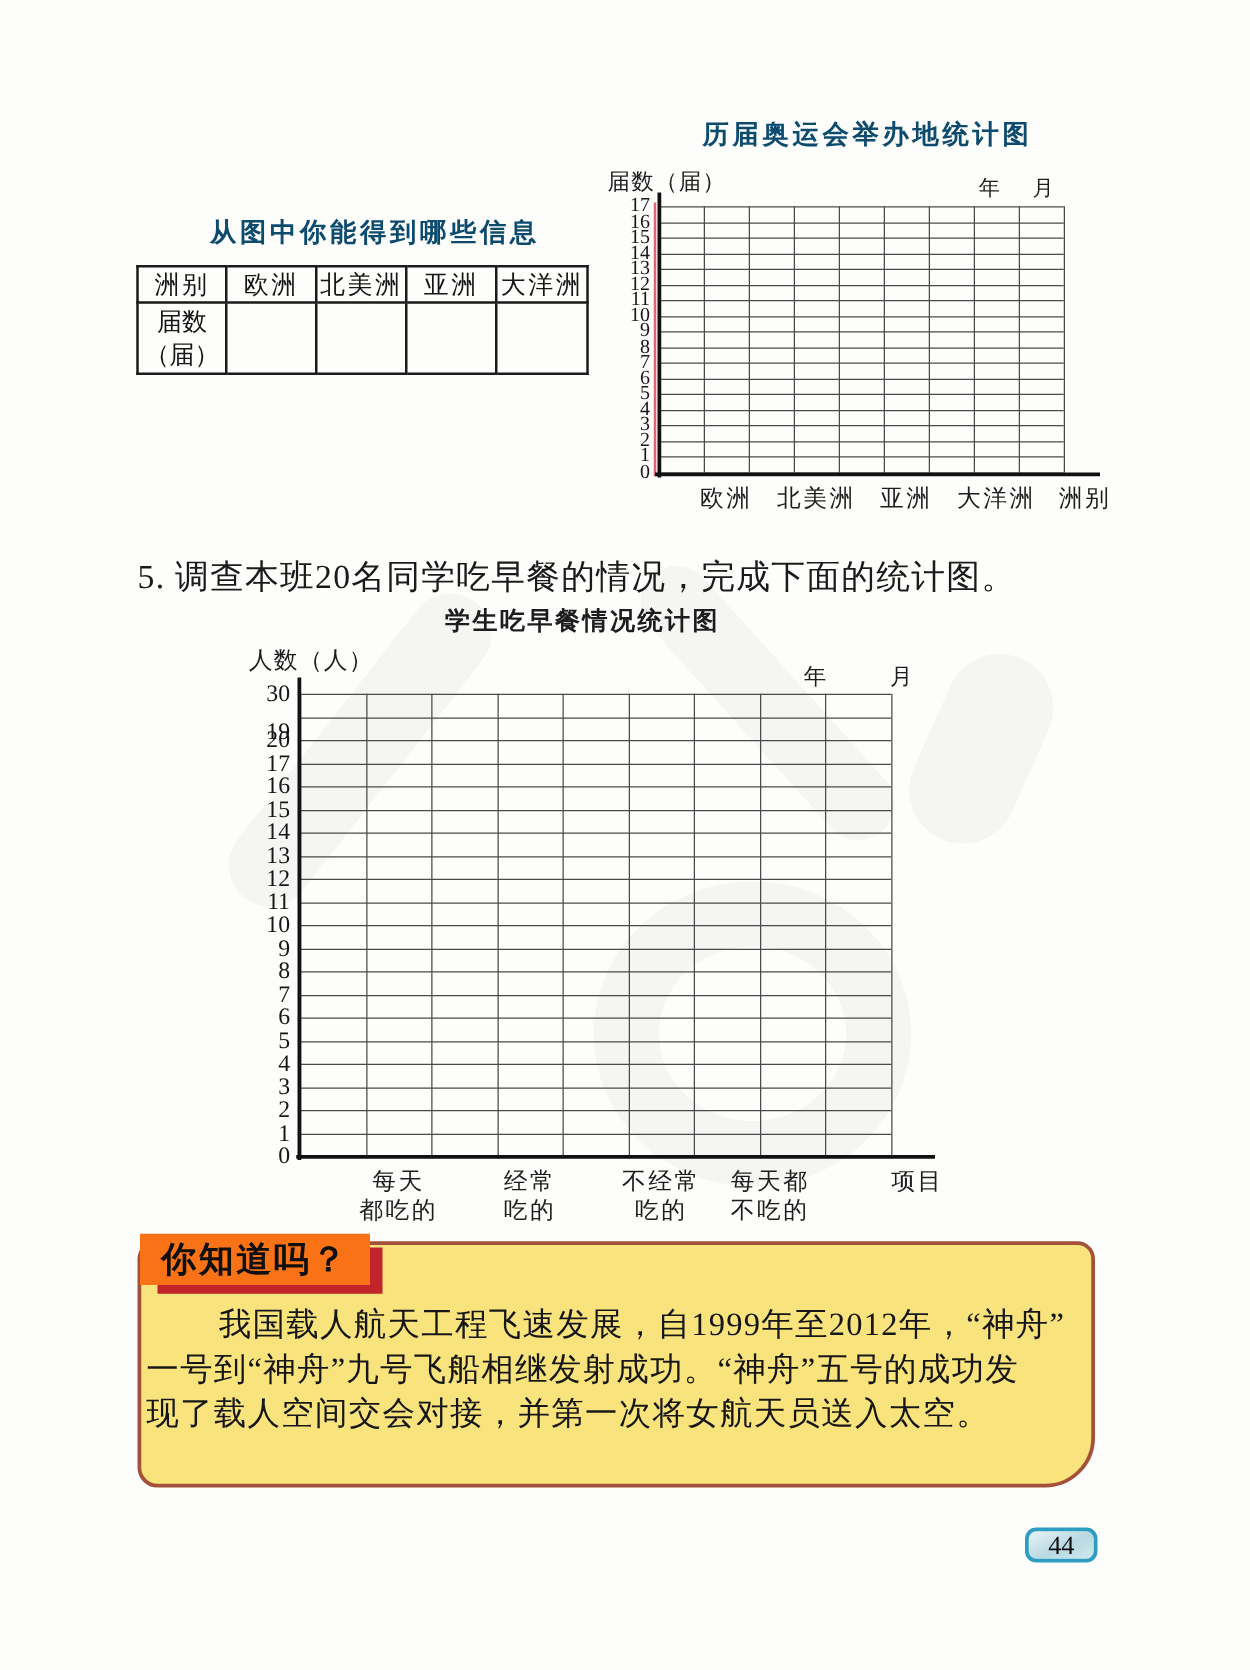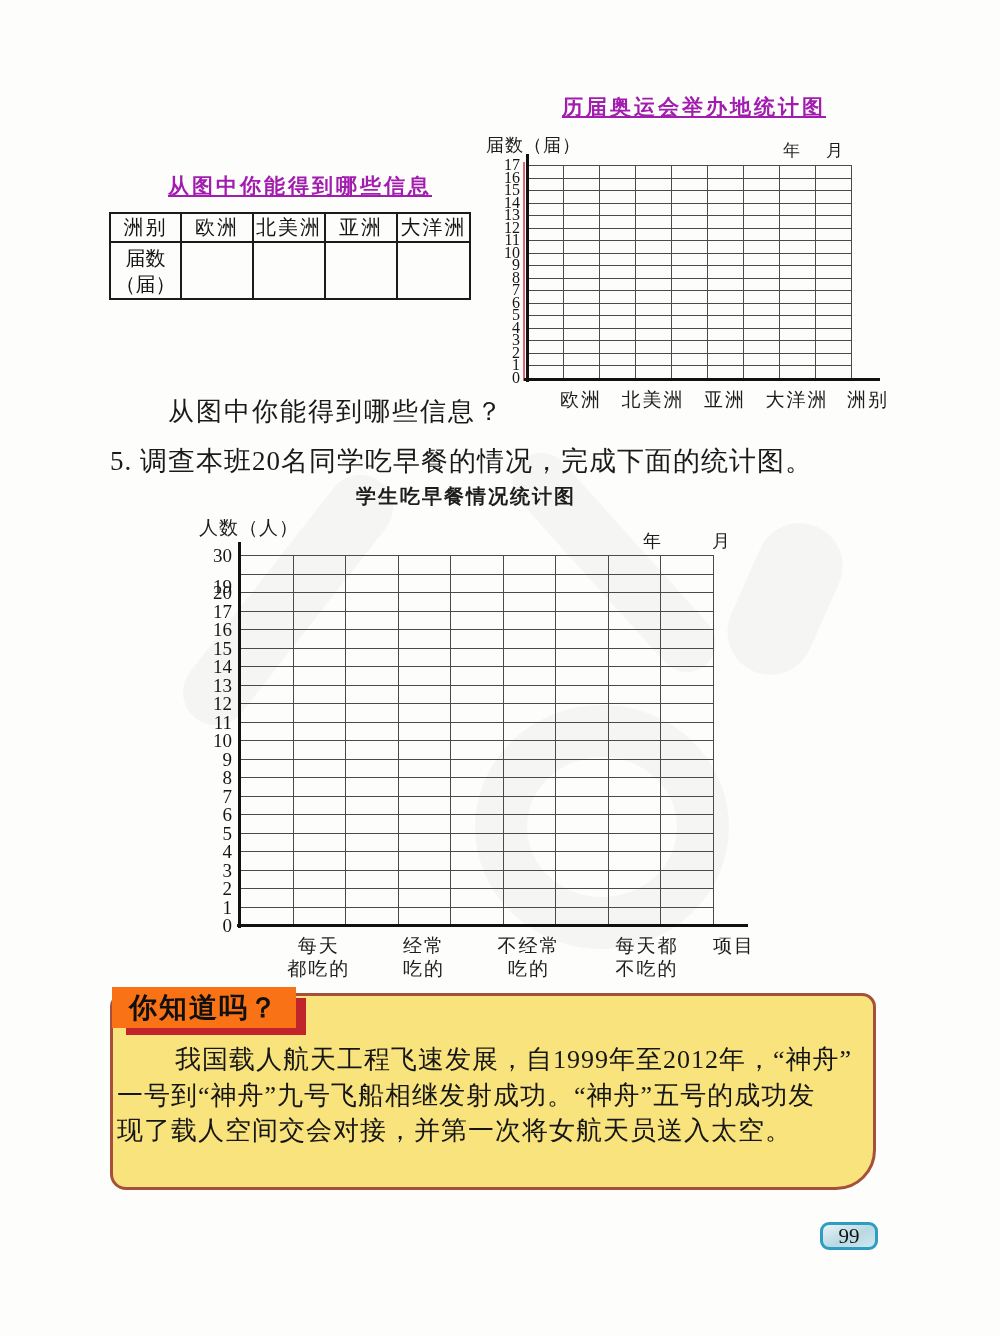--- a/index.html
+++ b/index.html
@@ -25,21 +25,21 @@
   .vaxis{position:absolute; width:3px; background:#111;}
   .haxis{position:absolute; height:3px; background:#111;}
   .red-accent{position:absolute; width:2px; background:rgba(219,62,84,0.8);}
   .yticks{position:absolute;}
   .ytick{position:absolute; right:0; transform:translateY(-50%); color:#161616; font-family:"Liberation Serif", serif; line-height:1;}
   .t16{font-size:16px;}
   .t19{font-size:19px;}
   .labels-layer{position:absolute; left:0; top:0; width:1000px; height:1336px; pointer-events:none;}
   .xcat{position:absolute; transform:translateX(-50%); text-align:center; white-space:nowrap;
         font-size:19px; letter-spacing:2px; line-height:23px; color:#1d1d1d;}
-  .chart-title{font-size:21px; letter-spacing:3px; color:#a21caf;text-decoration:underline;}
+  .chart-title{font-size:21px; letter-spacing:3px; color:#0c4a6e;}
   .axis-caption{font-size:18px; letter-spacing:1px;}
   .date-label{font-size:17px; letter-spacing:1px;}
 
   
   #oly-table{position:absolute; left:109px; top:212px; border-collapse:collapse; table-layout:fixed;
              font-size:20px; letter-spacing:2px; color:#151515;}
   #oly-table td{border:2px solid #1b1b1b; text-align:center; vertical-align:middle; padding:0;}
   #oly-table tr.r1 td{height:27px;}
   #oly-table tr.r2 td{height:55px;}
   #oly-table .lbl-line{line-height:26px; letter-spacing:0;}
@@ -170,21 +170,20 @@
         <div class="lbl-line">（届）</div>
       </td>
       <td></td>
       <td></td>
       <td></td>
       <td></td>
     </tr>
   </tbody>
     </table>
 
-  <div class="body-line" style="left:168px; top:394px; font-size:26px; letter-spacing:2px;">从图中你能得到哪些信息？</div>
   <div class="body-line" style="left:110px; top:443px; font-size:27px; letter-spacing:1px;">5. 调查本班20名同学吃早餐的情况，完成下面的统计图。</div>
 
   <div class="abs sans bold center nowrap" style="left:316px; top:483px; width:300px; font-size:20px; letter-spacing:2px;">学生吃早餐情况统计图</div>
   <div class="abs axis-caption nowrap" style="left:199px; top:515px; font-size:19px;">人数（人）</div>
   <div class="abs date-label" style="left:643px; top:529px; font-size:18px;">年</div>
   <div class="abs date-label" style="left:712px; top:529px; font-size:18px;">月</div>
 
   <div id="bk-yticks" class="yticks" style="left:178px; top:555px; width:54px; height:370px;">
       <div class="ytick t19" style="top: 0%;">30</div>
       <div class="ytick t19" style="top: 5%; margin-top: 12px;">19</div>
@@ -249,30 +248,30 @@
         <div>都吃的</div>
       </div>
       <div class="xcat" style="left: 423.944px; top: 934px;">
         <div>经常</div>
         <div>吃的</div>
       </div>
       <div class="xcat" style="left: 529.056px; top: 934px;">
         <div>不经常</div>
         <div>吃的</div>
       </div>
-      <div class="xcat" style="left: 647px; top: 934px; text-align: center;">
+      <div class="xcat" style="left: 616px; top: 934px; text-align: center;">
         <div>每天都</div>
         <div>不吃的</div>
       </div>
       <div class="xcat" style="left: 734px; top: 934px;">项目</div>
     </div>
 
   <div id="dyk-box"></div>
   <div id="dyk-badge">你知道吗？</div>
   <div id="dyk-text">
     <div class="dyk-line">我国载人航天工程飞速发展，自1999年至2012年，“神舟”</div>
     <div class="dyk-line">一号到“神舟”九号飞船相继发射成功。“神舟”五号的成功发</div>
     <div class="dyk-line">现了载人空间交会对接，并第一次将女航天员送入太空。</div>
   </div>
 
-  <div id="page-badge">99</div>
+  <div id="page-badge">44</div>
 
 </div>
 
 </body></html>

